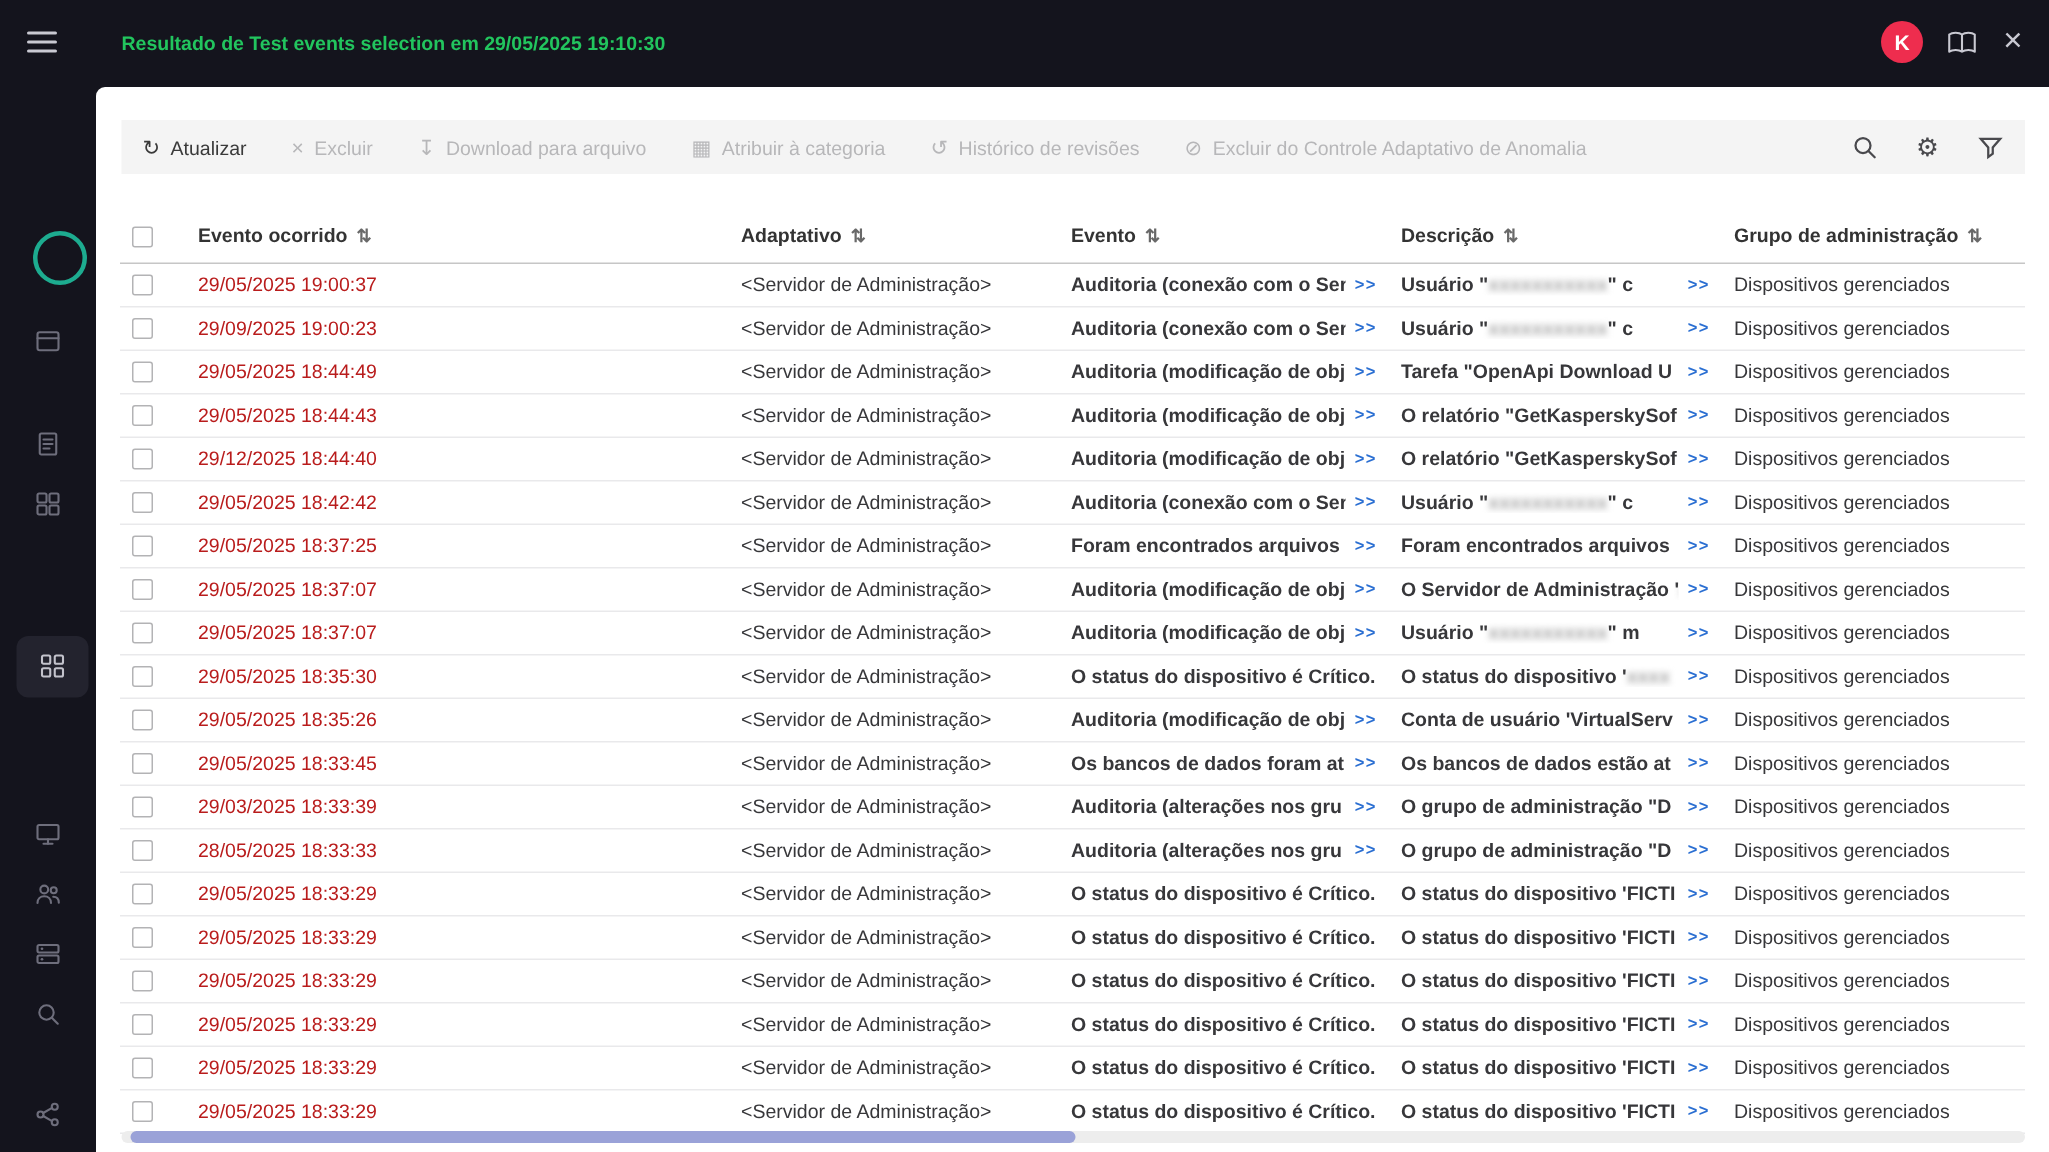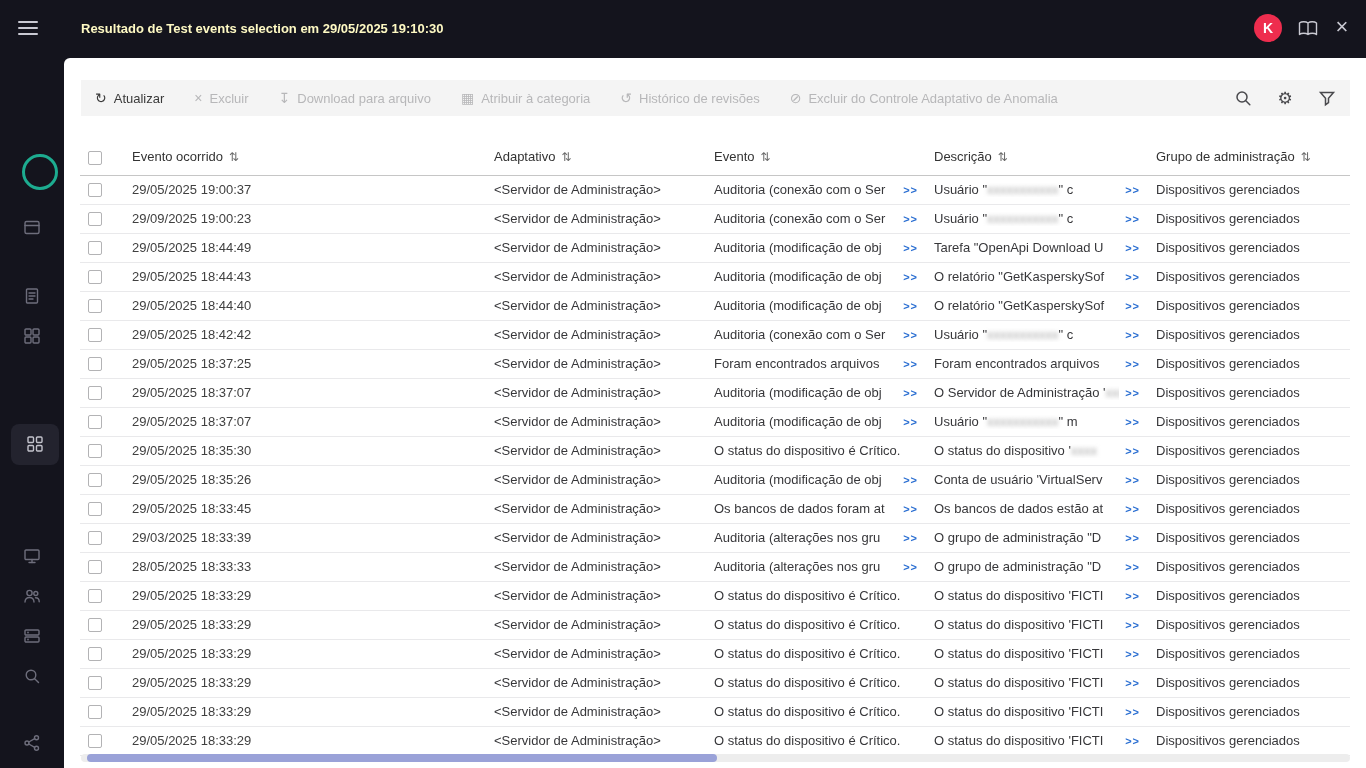--- a/index.html
+++ b/index.html
@@ -6,21 +6,21 @@
   html,body { margin:0; padding:0; }
   body {
     width:1366px; height:768px; position:relative; overflow:hidden;
     background:#14141d;
     font-family:"Liberation Sans", sans-serif;
   }
 
   
   .burger { position:absolute; left:18px; top:21px; width:20px; height:16px; cursor:pointer; }
   .burger span { display:block; height:2px; background:#c9c9d2; margin-bottom:4px; border-radius:1px; }
-  .dialog-title { position:absolute; left:81px; top:21px; color:#fef9c3; font-size:13px; font-weight:bold; }
+  .dialog-title { position:absolute; left:81px; top:21px; color:#22c55e; font-size:13px; font-weight:bold; }
   .klogo { position:absolute; left:1254px; top:14px; width:28px; height:28px; border-radius:50%;
            background:#ee2d4e; color:#fff; font-weight:bold; font-size:14px;
            display:flex; align-items:center; justify-content:center; }
   .book-ic { position:absolute; left:1297px; top:20px; width:22px; height:17px; cursor:pointer; }
   .close-x { position:absolute; left:1330px; top:13px; width:24px; height:28px; color:#c9c9d2;
              font-size:22px; line-height:28px; text-align:center; cursor:pointer; }
 
   
   .sidebar { position:absolute; left:0; top:58px; width:64px; bottom:0; }
   .ring { position:absolute; left:22px; top:96px; width:36px; height:36px;
@@ -43,30 +43,30 @@
           color:#3a3a3a; cursor:pointer; white-space:nowrap; }
   .tbtn.disabled { color:#b7b7b9; cursor:default; }
   .tbtn .ticon { font-size:14px; line-height:1; }
   .tb-right { display:flex; align-items:center; gap:24px; }
   .ricon { width:18px; height:18px; cursor:pointer; display:flex; align-items:center; justify-content:center; }
   .gear { font-size:17px; color:#49494d; line-height:1; }
 
   
   table.events { width:calc(100% - 32px); margin-left:16px; border-collapse:collapse; table-layout:fixed; }
   thead th { border-bottom:1px solid #c6c6c6; padding:9px 8px 10px 8px; text-align:left;
-             font-weight:normal; font-size:13px; color:#333333; white-space:nowrap; overflow:hidden; cursor:pointer; }
+             font-weight:bold; font-size:13px; color:#333333; white-space:nowrap; overflow:hidden; cursor:pointer; }
   thead th.cbcell { cursor:default; }
   .sort { margin-left:6px; color:#696969; font-size:12px; }
   tbody td { border-bottom:1px solid #e9e9eb; padding:6px 8px; font-size:13px; color:#37373a;
              white-space:nowrap; overflow:hidden; height:29px; }
   .cb { display:inline-block; width:14px; height:14px; border:1px solid #b3b3b5; border-radius:2px;
         background:#fff; vertical-align:middle; cursor:pointer; }
-  a.time { color:#404040; text-decoration:none; cursor:pointer; }
+  a.time { color:#b91c1c; text-decoration:none; cursor:pointer; }
   .cellflex { display:flex; align-items:center; justify-content:space-between; gap:6px; }
-  .trunc { overflow:hidden; white-space:nowrap; flex:1 1 auto; }
+  .trunc { overflow:hidden; white-space:nowrap; flex:1 1 auto;font-weight:bold; }
   a.more { color:#2b6fd2; font-size:11px; font-weight:bold; letter-spacing:1px;
            text-decoration:none; flex:0 0 auto; cursor:pointer; }
   .redacted { color:#a8a8a8; filter:blur(2px); }
 
   
   .hscroll { position:absolute; left:17px; right:16px; bottom:6px; height:8px;
              background:#ededed; border-radius:4px; }
   .hthumb { position:absolute; left:6px; top:0; width:630px; height:8px;
             background:#9aa2d8; border-radius:4px; cursor:grab; }
 
@@ -311,21 +311,21 @@
           <td>
             <div class="cellflex">
               <span class="trunc">O relatório "GetKasperskySof</span>
               <a class="more">&gt;&gt;</a>
             </div>
           </td>
           <td><span>Dispositivos gerenciados</span></td>
         </tr>
         <tr>
           <td><span class="cb"></span></td>
-          <td><a class="time">29/05/2025 18:44:40</a></td>
+          <td><a class="time">29/12/2025 18:44:40</a></td>
           <td><span>&lt;Servidor de Administração&gt;</span></td>
           <td>
             <div class="cellflex">
               <span class="trunc">Auditoria (modificação de obj</span>
               <a class="more">&gt;&gt;</a>
             </div>
           </td>
           <td>
             <div class="cellflex">
               <span class="trunc">O relatório "GetKasperskySof</span>

